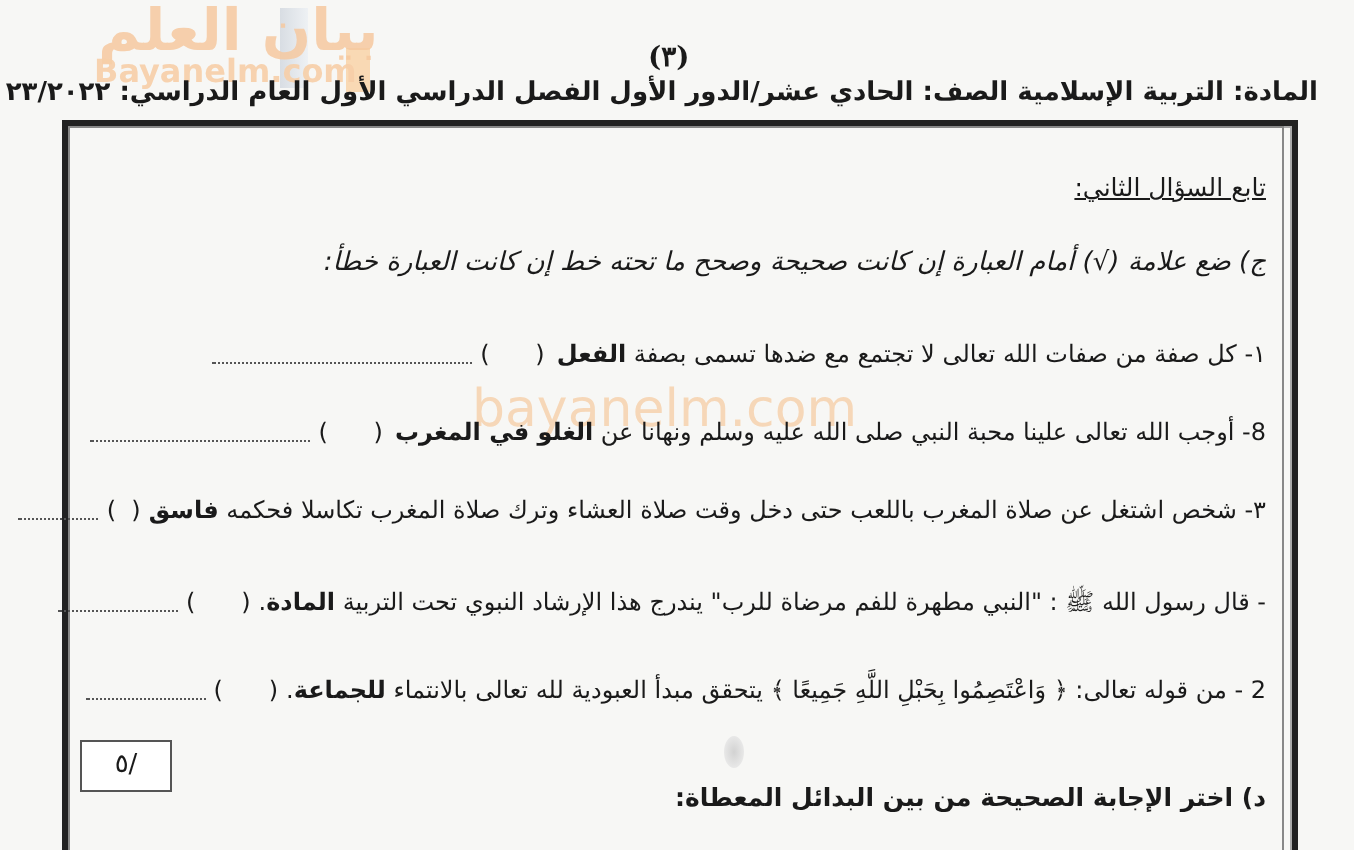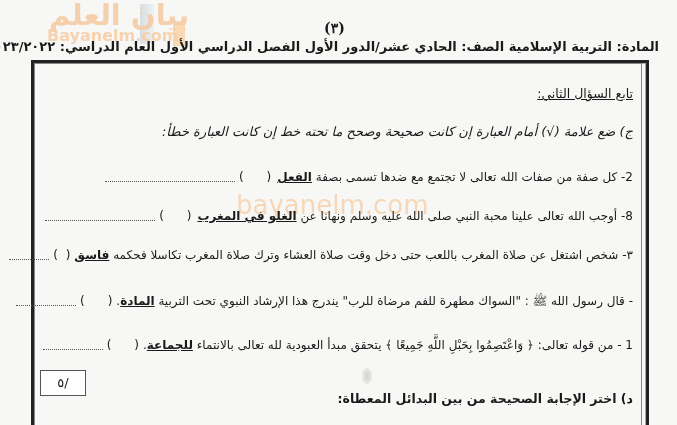--- a/index.html
+++ b/index.html
@@ -46,21 +46,21 @@
   .frame-inner {
     position:absolute; left:34px; top:63px; width:606px; height:380px;
     border:1px solid #888; border-bottom:none;
   }
   .line {
     position:absolute; right:44px; direction:rtl; white-space:nowrap;
     font-size:12px; font-family:"DejaVu Sans", sans-serif;
   }
   .title { top:86px; font-size:12.5px; text-decoration:underline; }
   .instr { top:124px; font-size:13px;font-style:italic; }
-  .u { font-weight:bold; text-decoration:underline; }
+  .u { font-weight:bold; }
   .blank { display:inline-block; border-bottom:1px dotted #555; height:8px; vertical-align:middle; }
   .score-box {
     position:absolute; left:40px; top:370px; width:44px; height:24px;
     border:1px solid #555; background:#fff; font-size:13px; text-align:center; line-height:24px;
     direction:rtl;
   }
   .wm-mid {
     position:absolute; left:236px; top:190px; font-size:26px; color:#f6d2ae;
     font-family:"DejaVu Sans", sans-serif; opacity:0.85;
   }
@@ -84,35 +84,35 @@
 
 <div class="frame"></div>
 <div class="frame-inner"></div>
 
 <div class="wm-mid">bayanelm.com</div>
 
 <div class="line title">تابع السؤال الثاني:</div>
 <div class="line instr">ج) ضع علامة (√) أمام العبارة إن كانت صحيحة وصحح ما تحته خط إن كانت العبارة خطأ:</div>
 
 <div class="line" style="top:170px;">
-  <span>2- كل صفة من صفات الله تعالى لا تجتمع مع ضدها تسمى بصفة </span><span class="u">الفعل</span><span></span><span style="display:inline-block;width:6px"></span><span style="white-space:pre">(      )</span><span class="blank" style="width:130px;margin-right:4px"></span>
+  <span>١- كل صفة من صفات الله تعالى لا تجتمع مع ضدها تسمى بصفة </span><span class="u">الفعل</span><span></span><span style="display:inline-block;width:6px"></span><span style="white-space:pre">(      )</span><span class="blank" style="width:130px;margin-right:4px"></span>
 </div>
 
 <div class="line" style="top:209px;">
   <span>8- أوجب الله تعالى علينا محبة النبي صلى الله عليه وسلم ونهانا عن </span><span class="u">الغلو في المغرب</span><span></span><span style="display:inline-block;width:6px"></span><span style="white-space:pre">(      )</span><span class="blank" style="width:110px;margin-right:4px"></span>
 </div>
 
 <div class="line" style="top:248px;">
   <span>٣- شخص اشتغل عن صلاة المغرب باللعب حتى دخل وقت صلاة العشاء وترك صلاة المغرب تكاسلا فحكمه </span><span class="u">فاسق</span><span></span><span style="display:inline-block;width:4px"></span><span style="white-space:pre">(  )</span><span class="blank" style="width:40px;margin-right:4px"></span>
 </div>
 
 <div class="line" style="top:294px;">
-  <span>- قال رسول الله ﷺ : "السواك مطهرة للفم مرضاة للرب" يندرج هذا الإرشاد النبوي تحت التربية </span><span class="u">المادة</span><span>.</span><span style="display:inline-block;width:4px"></span><span style="white-space:pre">(      )</span><span class="blank" style="width:60px;margin-right:4px"></span>
+  <span>- قال رسول الله ﷺ : "النبي مطهرة للفم مرضاة للرب" يندرج هذا الإرشاد النبوي تحت التربية </span><span class="u">المادة</span><span>.</span><span style="display:inline-block;width:4px"></span><span style="white-space:pre">(      )</span><span class="blank" style="width:60px;margin-right:4px"></span>
 </div>
 
 <div class="line" style="top:338px;">
-  <span>1 - من قوله تعالى: ﴿ وَاعْتَصِمُوا بِحَبْلِ اللَّهِ جَمِيعًا ﴾ يتحقق مبدأ العبودية لله تعالى بالانتماء </span><span class="u">للجماعة</span><span>.</span><span style="display:inline-block;width:4px"></span><span style="white-space:pre">(      )</span><span class="blank" style="width:60px;margin-right:4px"></span>
+  <span>2 - من قوله تعالى: ﴿ وَاعْتَصِمُوا بِحَبْلِ اللَّهِ جَمِيعًا ﴾ يتحقق مبدأ العبودية لله تعالى بالانتماء </span><span class="u">للجماعة</span><span>.</span><span style="display:inline-block;width:4px"></span><span style="white-space:pre">(      )</span><span class="blank" style="width:60px;margin-right:4px"></span>
 </div>
 
 <div class="score-box">/٥</div>
 <div class="smudge"></div>
 
 <div class="line" style="top:391px; font-size:12.5px;font-weight:bold;">د) اختر الإجابة الصحيحة من بين البدائل المعطاة:</div>
 
 </body></html>

